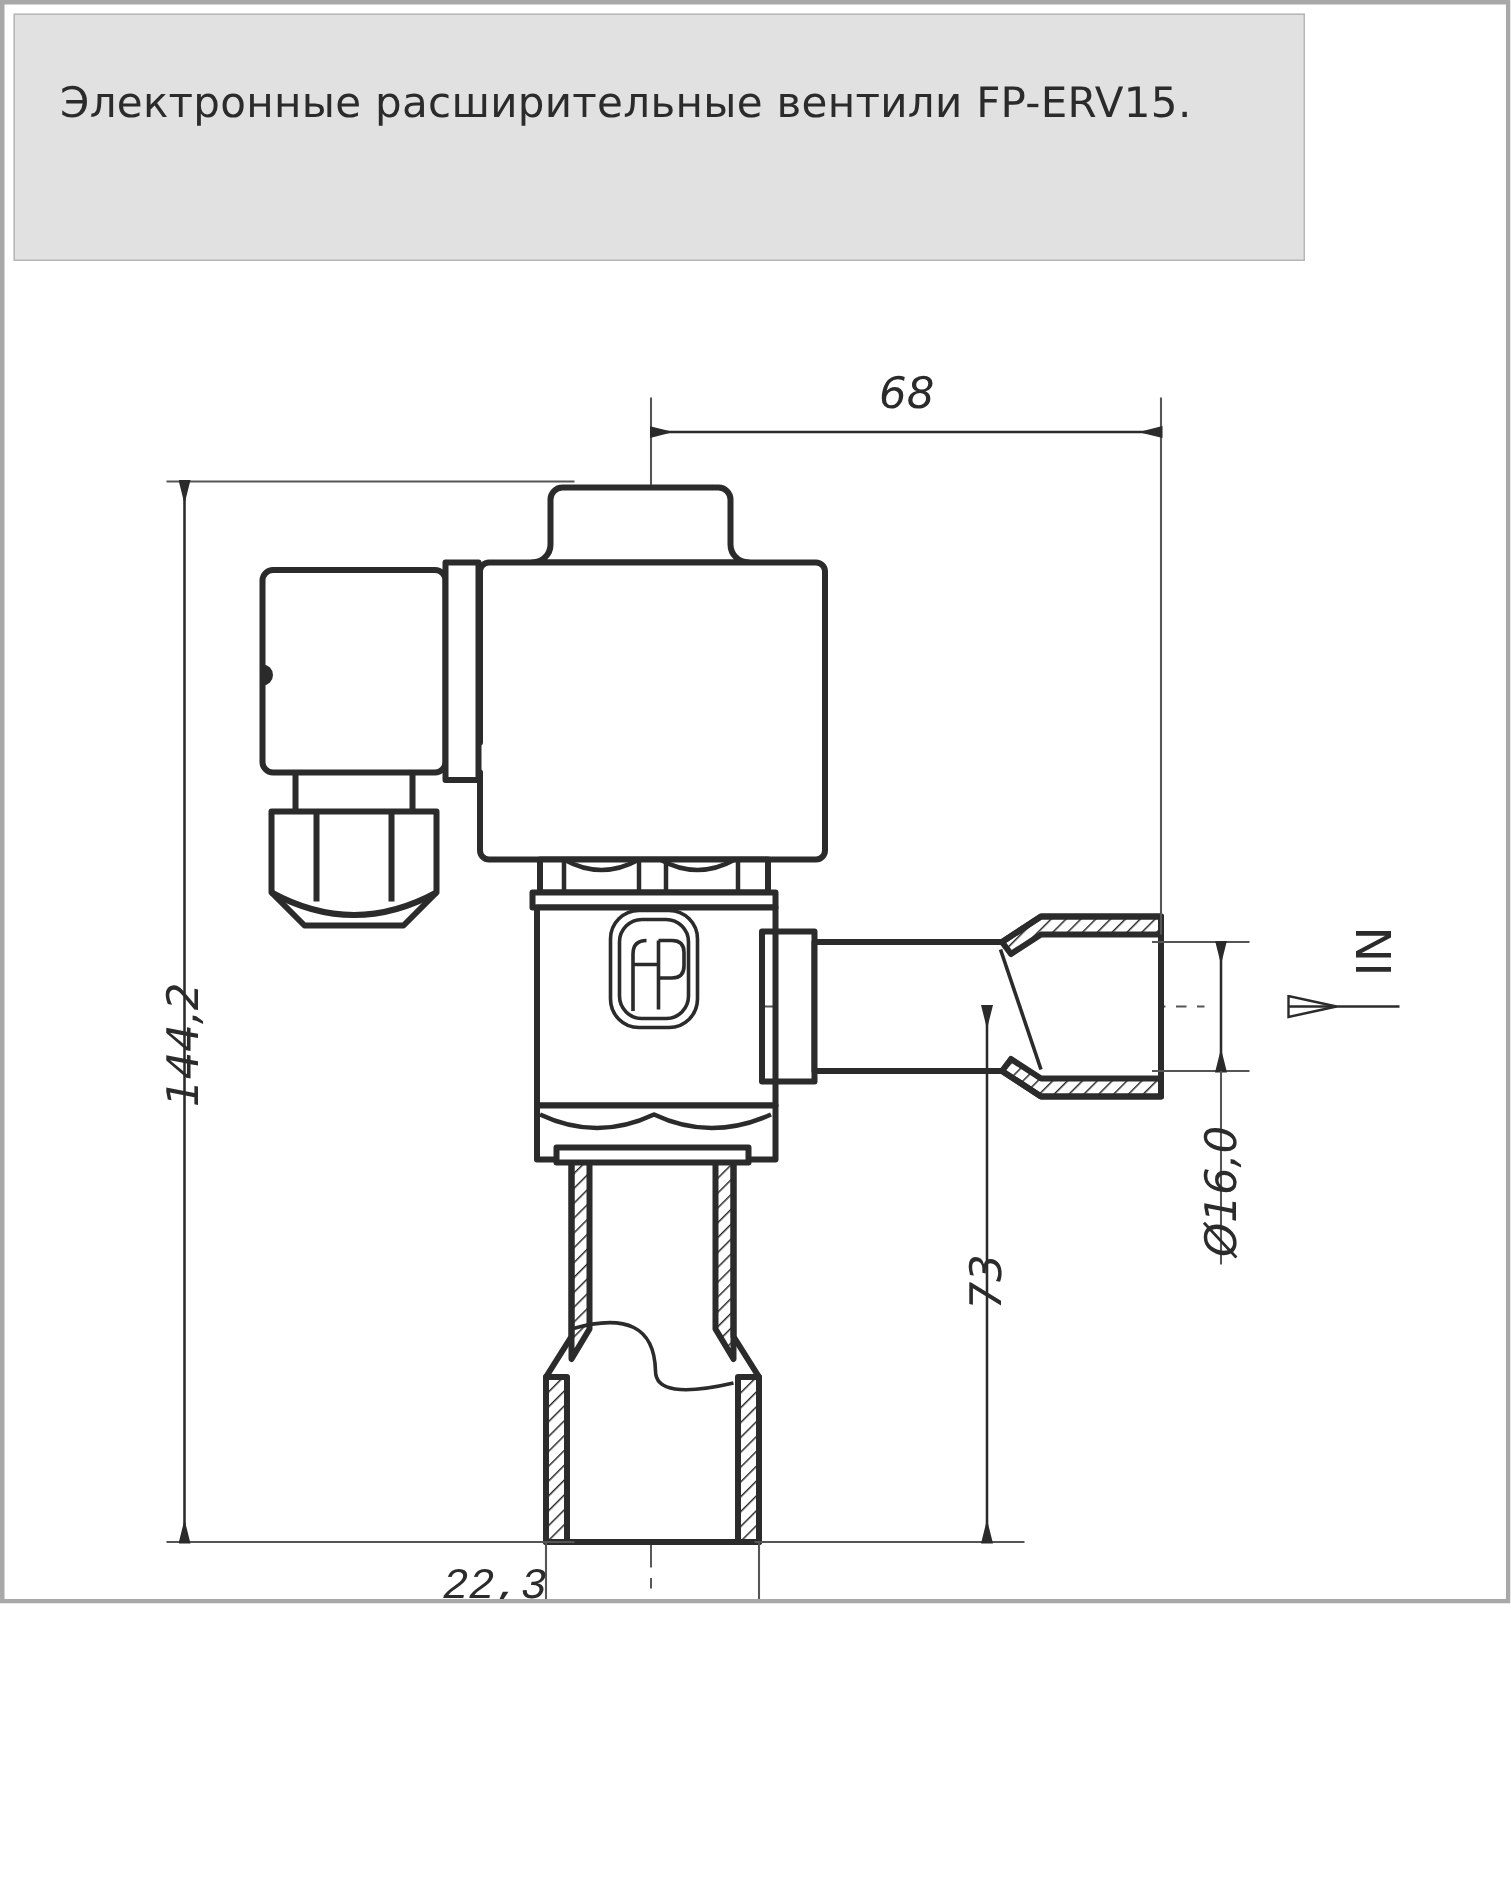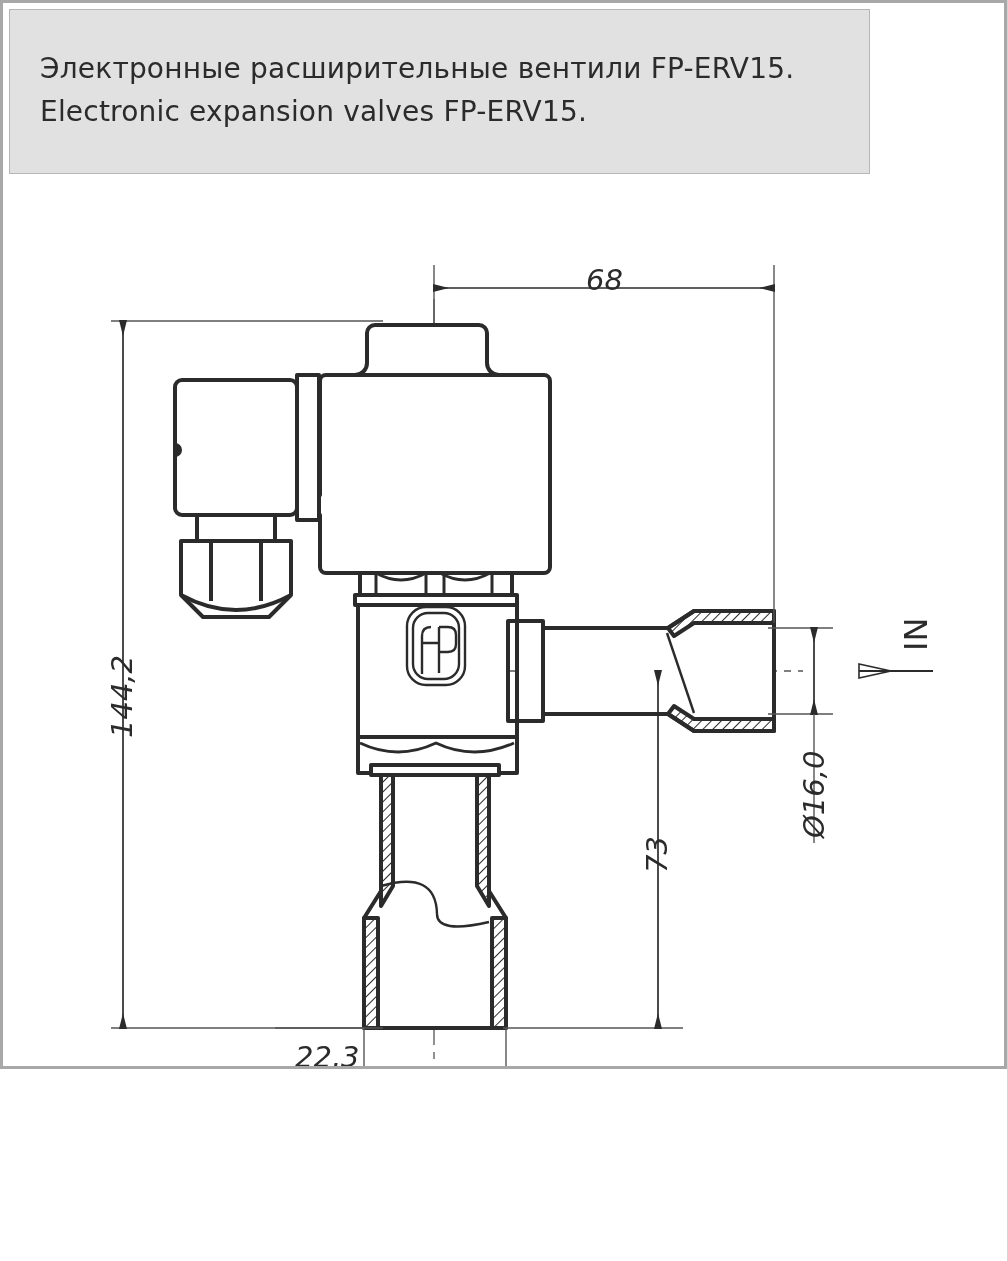--- a/index.html
+++ b/index.html
@@ -68,21 +68,20 @@
   }
   .rot90ccw { transform: rotate(-90deg); transform-origin: 0 0; }
 </style>
 </head>
 <body>
 
 <div id="page">
 
   <div id="header-band">
     <div id="title-ru" class="title-line">Электронные расширительные вентили FP-ERV15.</div>
-    <div id="title-en" class="title-line">Electronic expansion valves FP-ERV15.</div>
   </div>
 
   <svg id="drawing" viewBox="0 0 1007 1261">
     <defs>
       <pattern id="hatchR" width="7" height="7" patternUnits="userSpaceOnUse" patternTransform="rotate(45)">
         <line x1="0" y1="0" x2="0" y2="7" stroke="#2b2b2b" stroke-width="2"></line>
       </pattern>
       <marker id="arrFilled" markerWidth="16" markerHeight="8" refX="15" refY="4" orient="auto" markerUnits="userSpaceOnUse">
         <path d="M0,4 L16,0 L16,8 Z" fill="#2b2b2b"></path>
       </marker>
@@ -196,25 +195,25 @@
     </g>
 
     <g stroke="#2b2b2b" stroke-width="1.8" fill="none">
       <line x1="930" y1="668" x2="856" y2="668" marker-end="url(#arrHollow)"></line>
       <line x1="431" y1="1128" x2="431" y2="1196" marker-end="url(#arrHollow)"></line>
     </g>
   </svg>
 
   <div class="dim-label rot90ccw" style="left:105px; top:735px;">144,2</div>
 
-  <div class="dim-label" style="left:583px; top:245px;margin-top:18px;">68</div>
+  <div class="dim-label" style="left:583px; top:245px;">68</div>
 
   <div class="dim-label rot90ccw" style="left:797px; top:835px;">Ø16,0</div>
 
   <div class="dim-label rot90ccw" style="left:640px; top:870px;">73</div>
 
-  <div class="dim-label" style="left:292px; top:1040px;">22,3</div>
+  <div class="dim-label" style="left:292px; top:1040px;font-family:Liberation Mono, monospace;">22,3</div>
 
   <div class="flow-label rot90ccw" style="left:897px; top:648px;">IN</div>
 
   <div class="flow-label" style="left:326px; top:1139px;margin-left:16px;">OUT</div>
 
 </div>
 
 </body></html>

